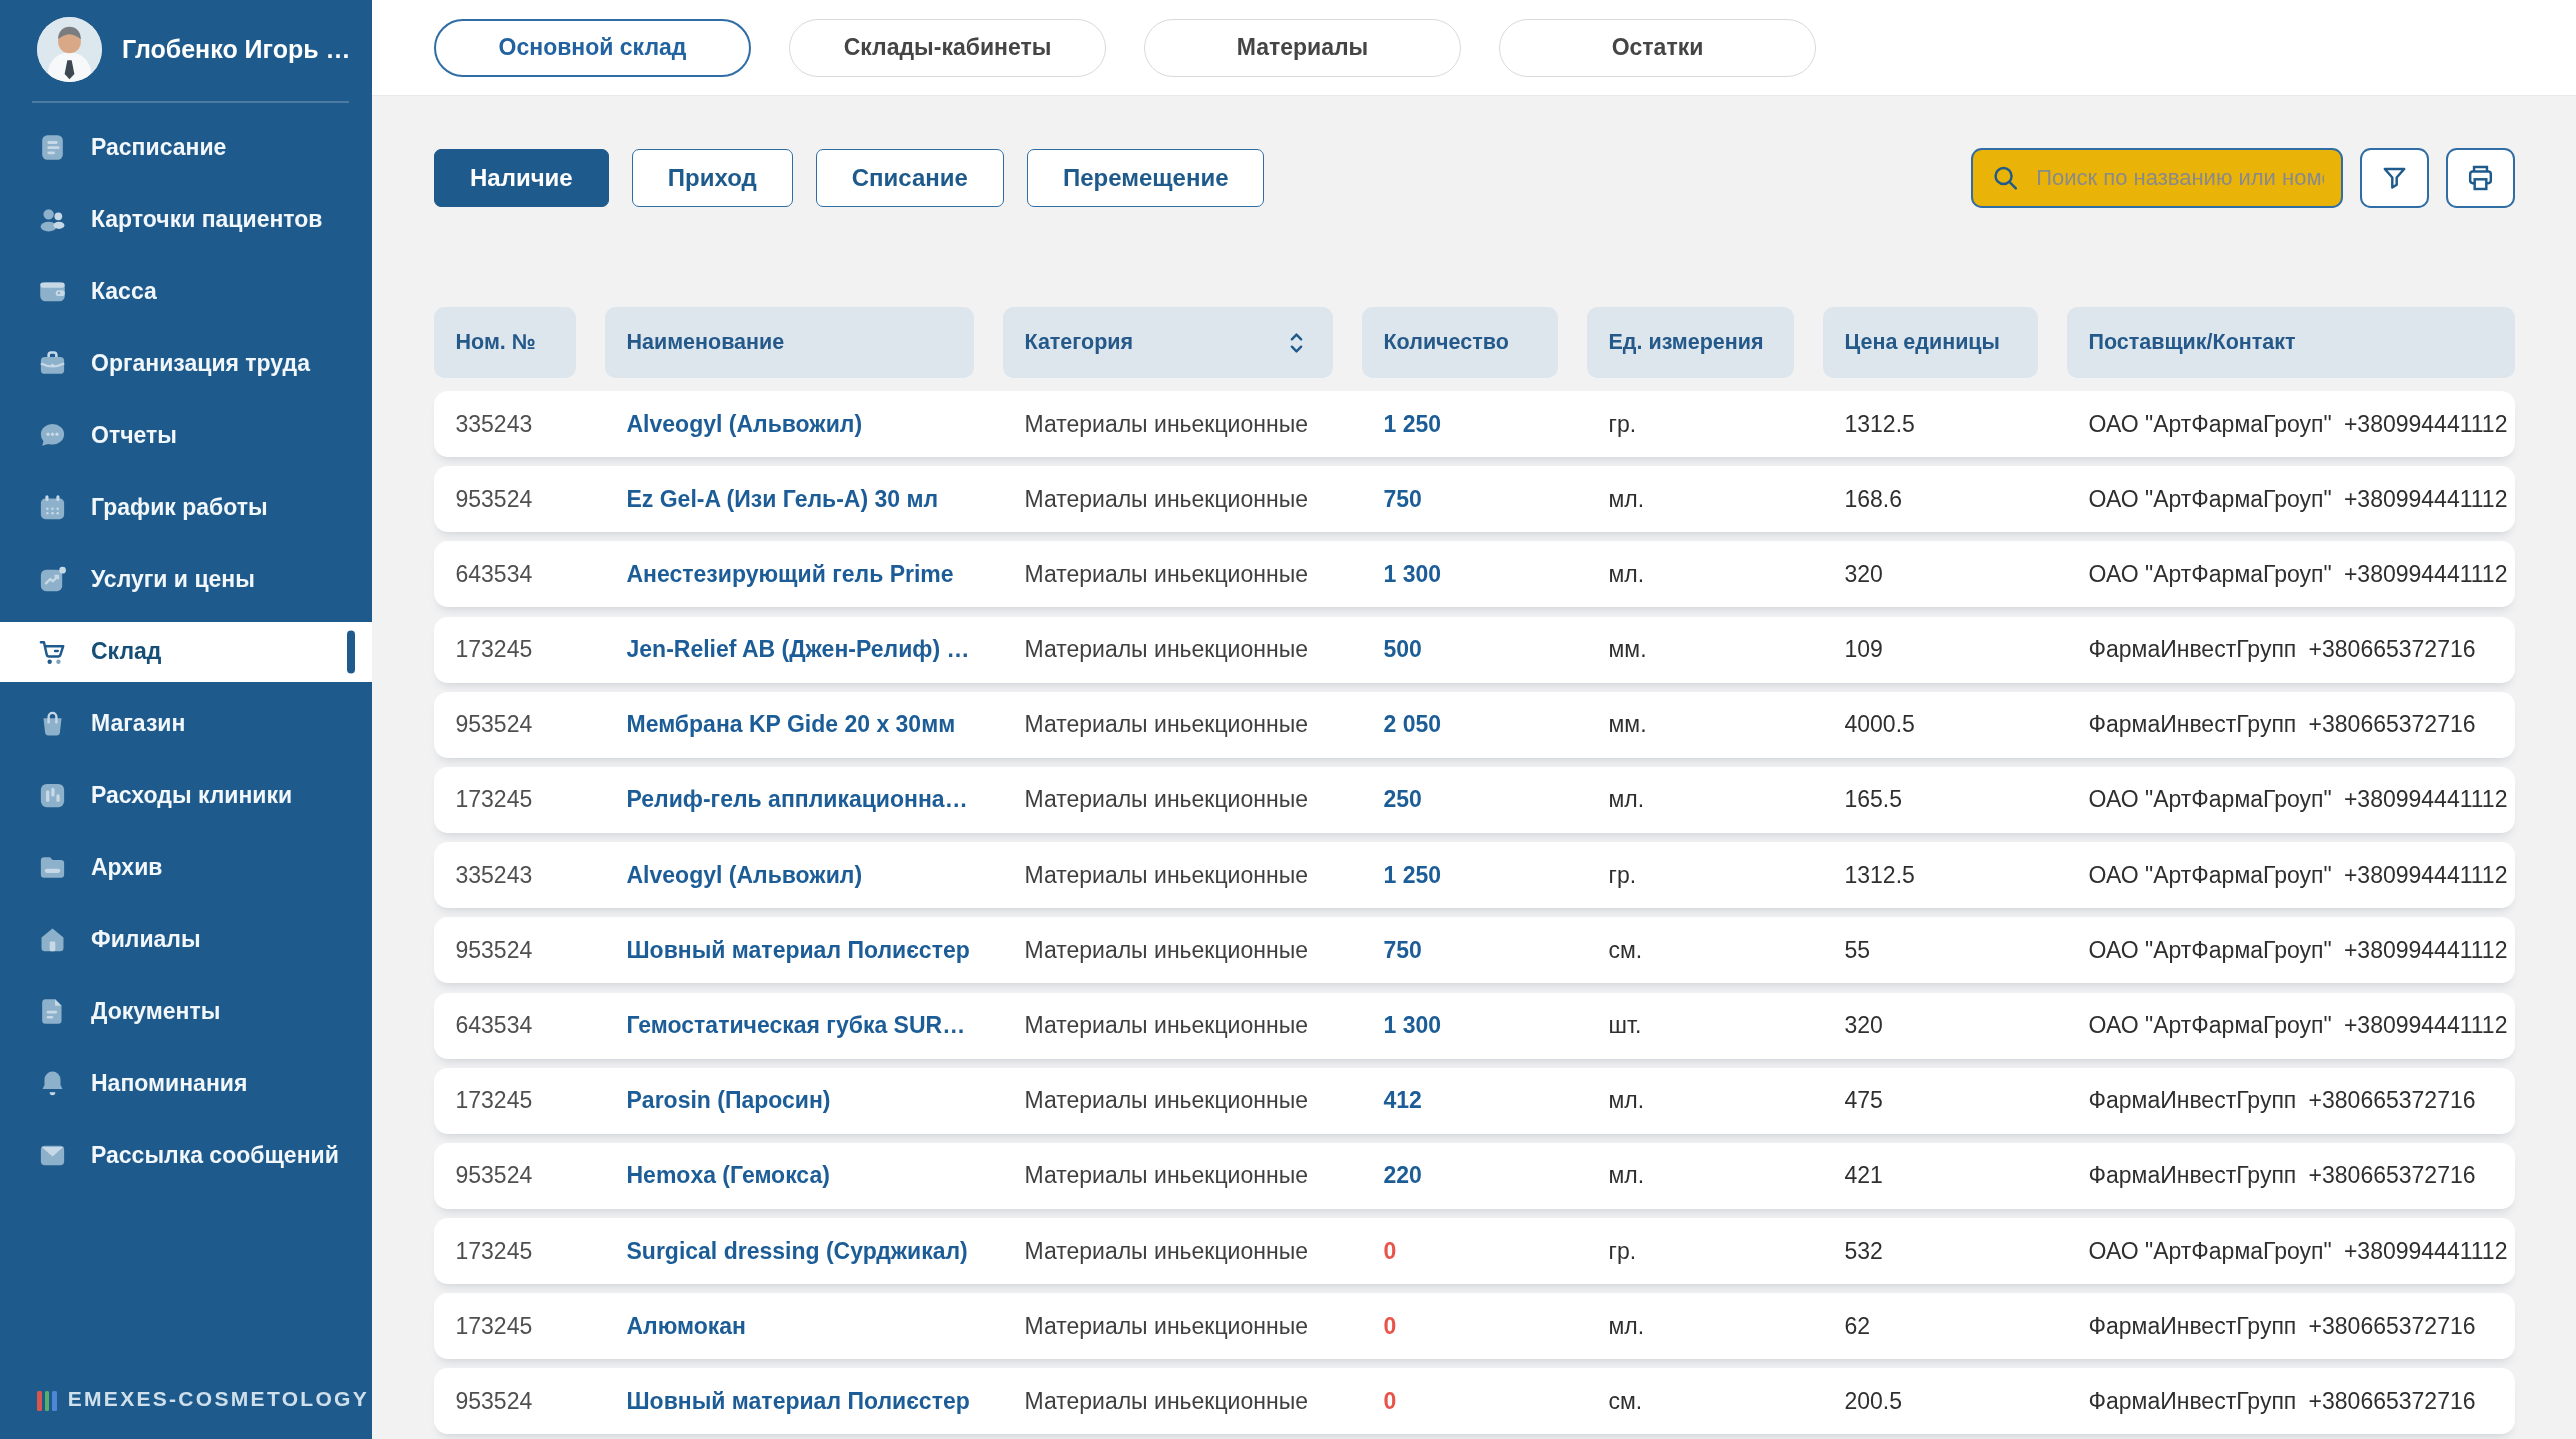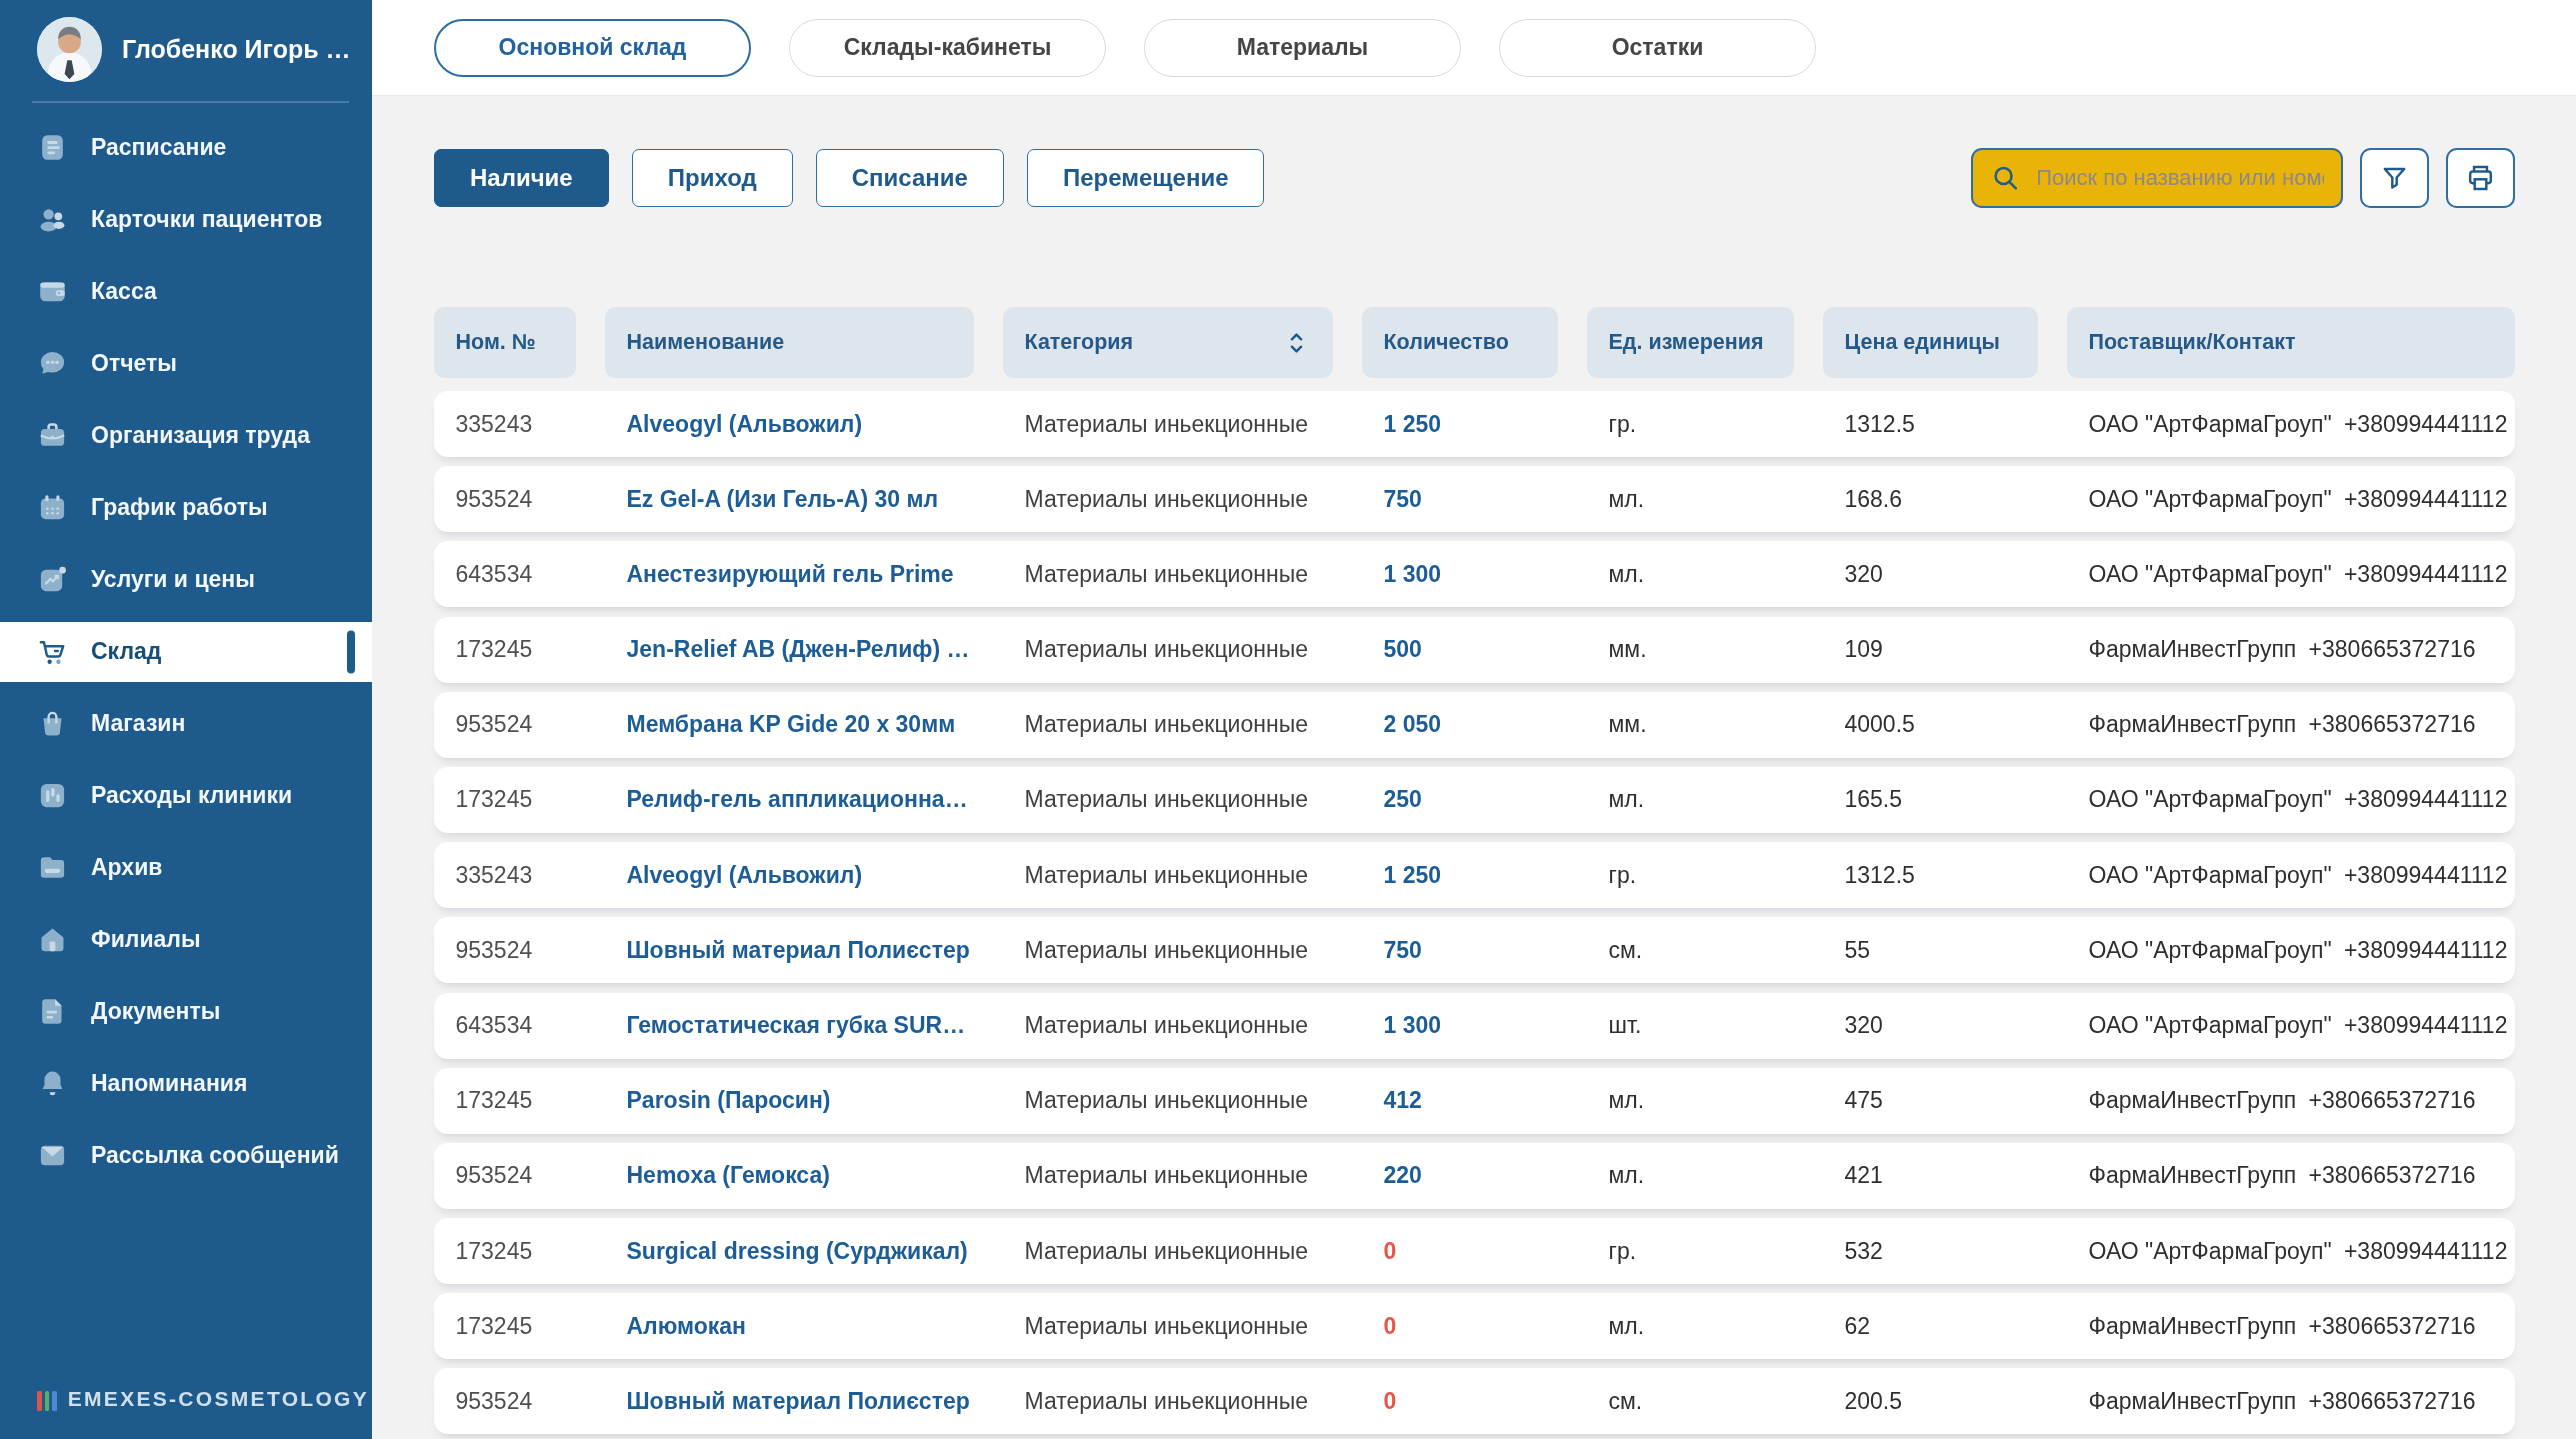--- a/index.html
+++ b/index.html
@@ -173,38 +173,38 @@
             <rect x="2.5" y="5" width="19" height="4" rx="2" fill="#c7d9e6"></rect>
             <rect x="14.5" y="11" width="7" height="4.5" rx="2.2" fill="#c7d9e6"></rect>
             <circle cx="17" cy="13.2" r="1" fill="#8db0cb"></circle>
           </svg>
       </span>
       <span class="label">Касса</span>
     </div>
     <div class="item">
       <span class="icon">
         <svg width="31" height="31" viewBox="0 0 24 24">
+            <path d="M9 7V5.5A2 2 0 0 1 11 3.5h2a2 2 0 0 1 2 2V7" fill="none" stroke="#c7d9e6" stroke-width="2"></path>
+            <rect x="3" y="7" width="18" height="13" rx="3" fill="#8db0cb"></rect>
+            <path d="M3 12c3 1.5 6 2.2 9 2.2s6-.7 9-2.2" fill="none" stroke="#c7d9e6" stroke-width="1.6"></path>
+            <circle cx="12" cy="13.5" r="1.3" fill="#c7d9e6"></circle>
+          </svg>
+      </span>
+      <span class="label">Организация труда</span>
+    </div>
+    <div class="item">
+      <span class="icon">
+        <svg width="31" height="31" viewBox="0 0 24 24">
             <path d="M12 3a9 8 0 0 1 9 8 9 8 0 0 1-9 8c-1.2 0-2.4-.2-3.4-.5L4 20l1-3.5A8 8 0 0 1 3 11a9 8 0 0 1 9-8z" fill="#8db0cb"></path>
             <circle cx="8.5" cy="11" r="1.3" fill="#c7d9e6"></circle>
             <circle cx="12" cy="11" r="1.3" fill="#c7d9e6"></circle>
             <circle cx="15.5" cy="11" r="1.3" fill="#c7d9e6"></circle>
           </svg>
       </span>
       <span class="label">Отчеты</span>
-    </div>
-    <div class="item">
-      <span class="icon">
-        <svg width="31" height="31" viewBox="0 0 24 24">
-            <path d="M9 7V5.5A2 2 0 0 1 11 3.5h2a2 2 0 0 1 2 2V7" fill="none" stroke="#c7d9e6" stroke-width="2"></path>
-            <rect x="3" y="7" width="18" height="13" rx="3" fill="#8db0cb"></rect>
-            <path d="M3 12c3 1.5 6 2.2 9 2.2s6-.7 9-2.2" fill="none" stroke="#c7d9e6" stroke-width="1.6"></path>
-            <circle cx="12" cy="13.5" r="1.3" fill="#c7d9e6"></circle>
-          </svg>
-      </span>
-      <span class="label">Организация труда</span>
     </div>
     <div class="item">
       <span class="icon">
         <svg width="31" height="31" viewBox="0 0 24 24">
             <rect x="3" y="5" width="18" height="16" rx="3.5" fill="#8db0cb"></rect>
             <rect x="6.5" y="2.5" width="2.4" height="4.5" rx="1.2" fill="#c7d9e6"></rect>
             <rect x="15" y="2.5" width="2.4" height="4.5" rx="1.2" fill="#c7d9e6"></rect>
             <g fill="#c7d9e6">
               <circle cx="8" cy="13" r="1"></circle>
               <circle cx="12" cy="13" r="1"></circle>

